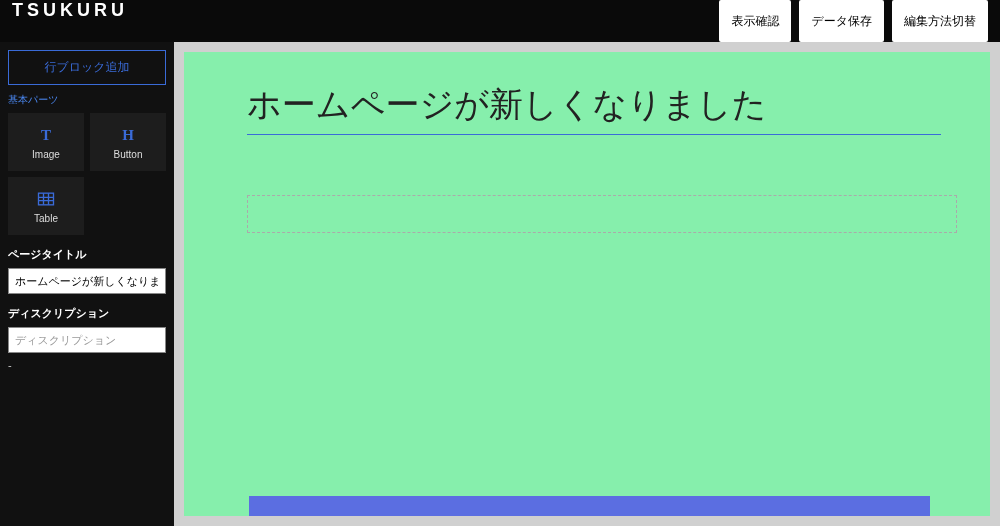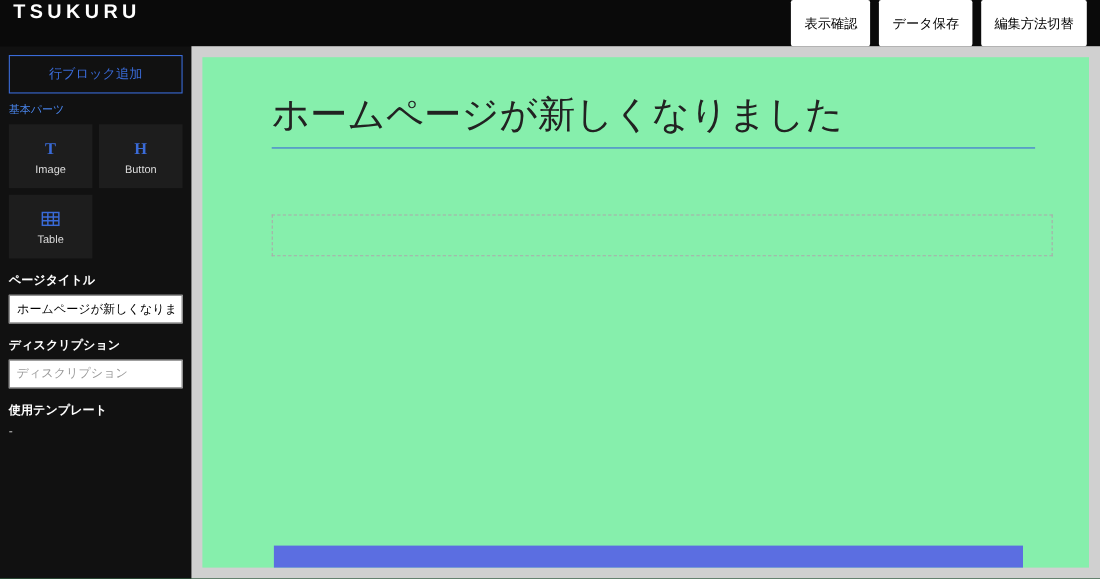--- a/index.html
+++ b/index.html
@@ -89,21 +89,20 @@
 
     </div>
 
     <div class="field-label">ページタイトル</div>
     <input class="text-input" value="ホームページが新しくなりまし" style="">
 
     <div class="field-label">ディスクリプション</div>
     <input class="text-input" placeholder="ディスクリプション" style="">
 
 
-    <div class="field-label">使用テンプレート</div>
     <div style="font-size:11px;color:#ccc;">-</div>
 
   </div>
 
   <div class="canvas-wrap">
     <div class="canvas-page">
       <h1 class="page-heading">ホームページが新しくなりました</h1>
       <div class="drop-zone"></div>
       <div class="bottom-bar"></div>
     </div>

